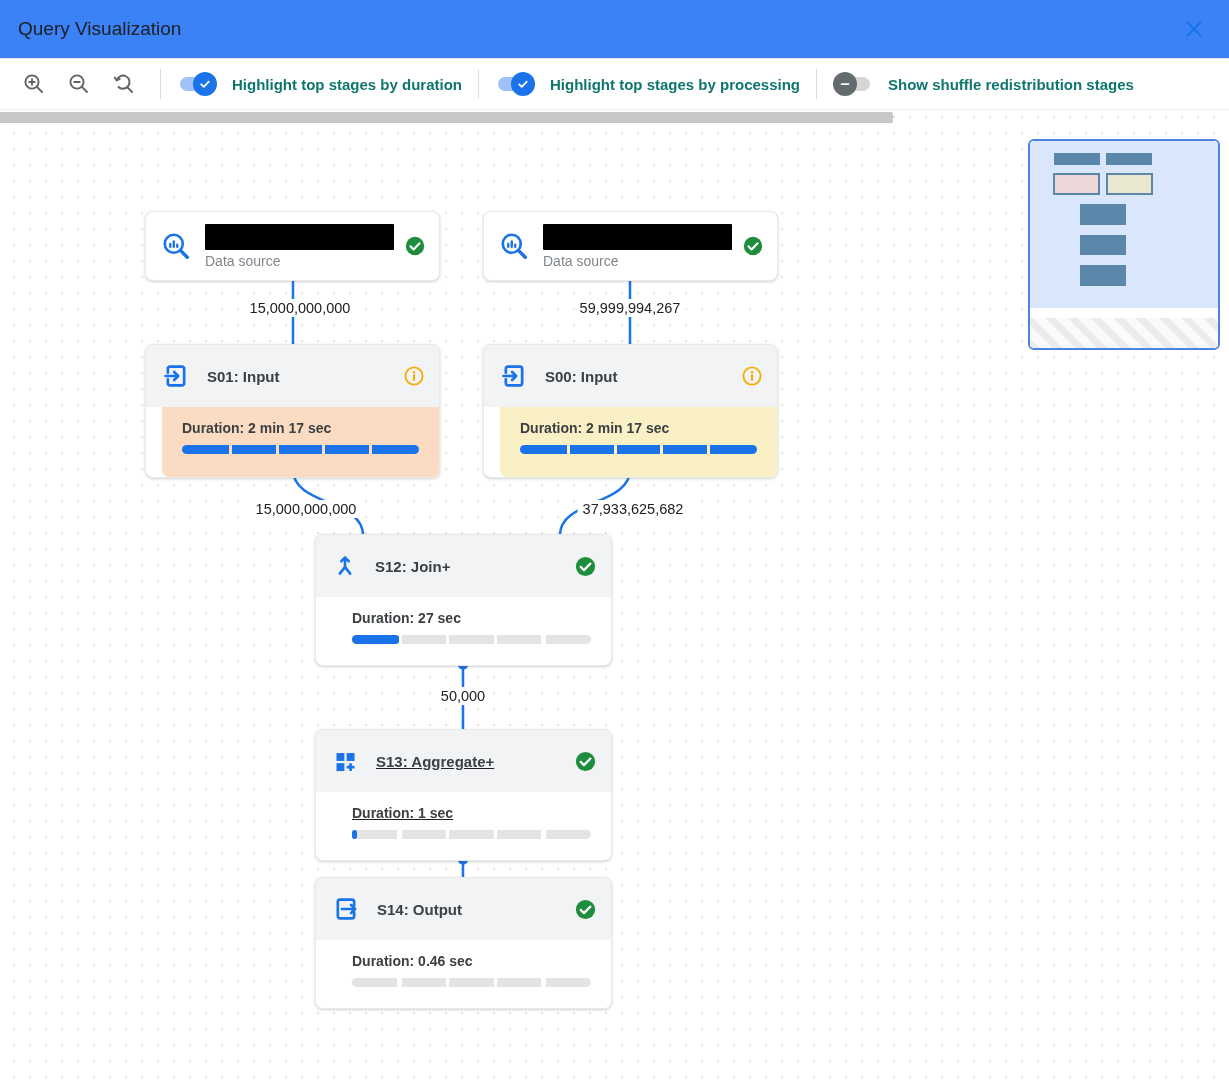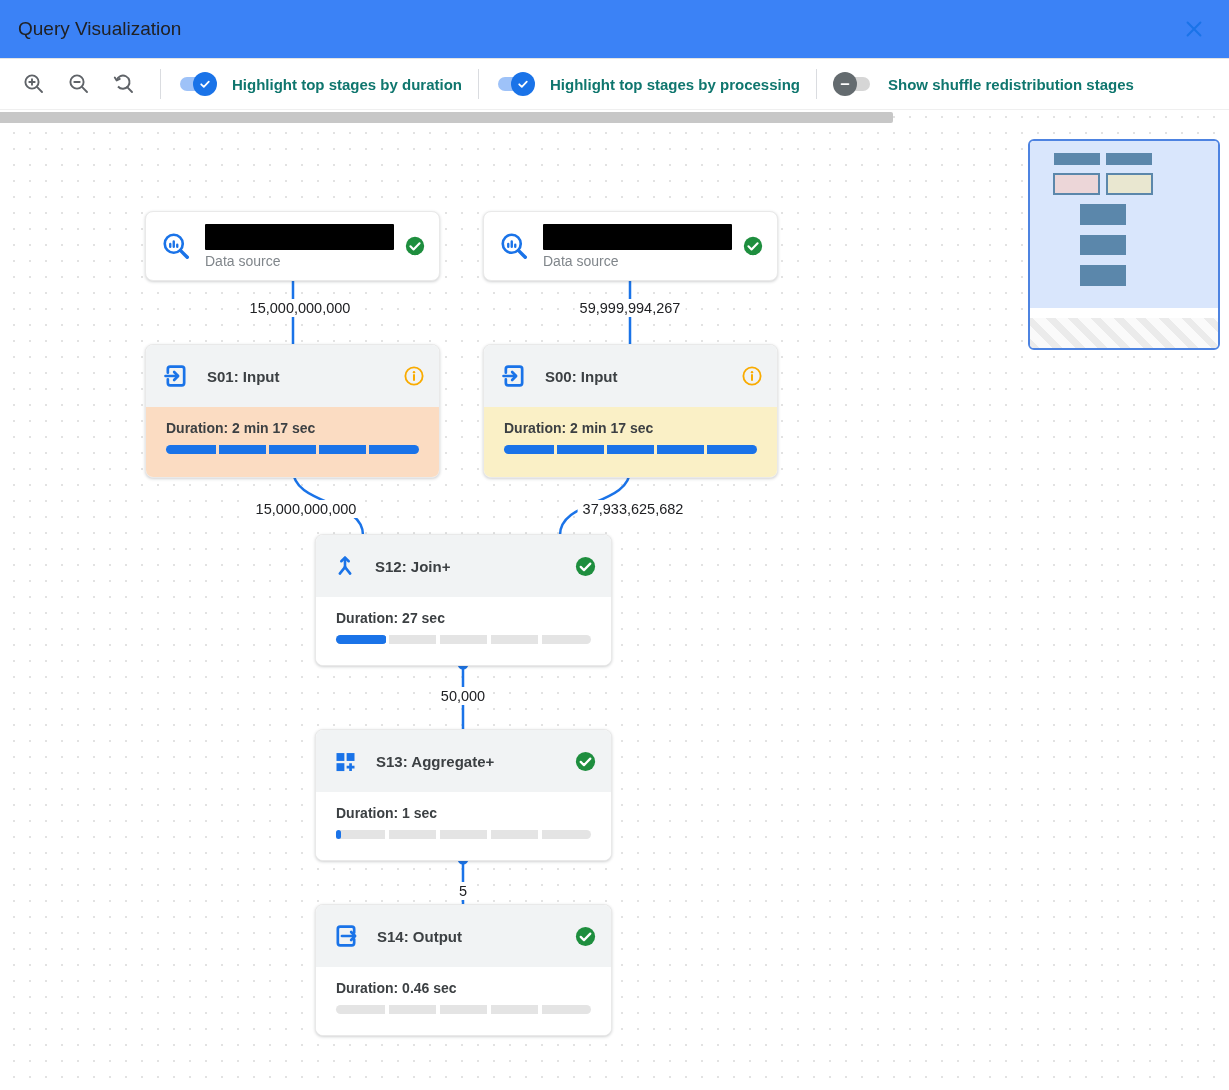--- a/index.html
+++ b/index.html
@@ -40,21 +40,21 @@
   .card{position:absolute;background:#fff;border-radius:8px;box-sizing:border-box;
         border:1px solid #e9e9e9;box-shadow:0 1px 3px rgba(60,64,67,.24);}
   .src-card{display:flex;align-items:center;padding:0 14px 0 15px;}
   .src-mid{flex:1;margin-left:14px;margin-right:10px;}
   .redacted{width:189px;height:26px;background:#000;border-radius:1px;}
   .src-label{font-size:14px;color:#80868b;margin-top:3px;}
   .stage-head{height:62px;background:#f1f3f4;border-radius:7px 7px 0 0;
               display:flex;align-items:center;padding:0 14px 0 16px;}
   .stage-title{font-size:15px;font-weight:700;color:#3c4043;margin-left:17px;flex:1;}
   .stage-body{border-radius:0 0 7px 7px;padding:13px 20px 0;box-sizing:border-box;
-              height:68px;--gapc:#ffffff;background:#fff;}
+              height:68px;--gapc:#ffffff;background:#fff;margin-left:16px;}
   .card.tall .stage-body{height:70px;}
   .stage-body.peach{background:#fbdcc2;--gapc:#fbdcc2;}
   .stage-body.yellow{background:#faf0c6;--gapc:#faf0c6;}
   .dur{font-size:14px;font-weight:700;color:#3c4043;}
   .bar{position:relative;height:9px;margin-top:9px;}
   .segs{display:flex;gap:3px;height:100%;}
   .seg{flex:1;background:#e4e4e4;}
   .seg:first-child{border-radius:5px 0 0 5px;}
   .seg:last-child{border-radius:0 5px 5px 0;}
   .fill{position:absolute;left:0;top:0;height:100%;background:#1a73e8;border-radius:5px;}
@@ -325,21 +325,21 @@
             <span class="seg"></span>
             <span class="seg"></span>
             <span class="seg"></span>
           </div>
         <div class="fill" style="width: 20%;"></div>
         <div class="gapstripes"></div>
       </div>
     </div>
   </div>
 
-  <div class="card" style="left:315px;top:618px;width:297px;height:132px;">
+  <div class="card" style="left:315px;top:618px;width:297px;height:132px;text-decoration:underline;">
     <div class="stage-head">
       <span>
         <svg width="27" height="27" viewBox="0 0 24 24">
           <rect x="4" y="4.5" width="7" height="7" fill="#1a73e8"></rect>
           <rect x="13" y="4.5" width="7" height="7" fill="#1a73e8"></rect>
           <rect x="4" y="13.5" width="7" height="7" fill="#1a73e8"></rect>
           <path d="M16.5 13.5 V20.5 M13 17 H20" stroke="#1a73e8" stroke-width="2.4" fill="none"></path>
         </svg>
       </span>
       <span class="stage-title">S13: Aggregate+</span>
@@ -359,21 +359,21 @@
             <span class="seg"></span>
             <span class="seg"></span>
             <span class="seg"></span>
           </div>
         <div class="fill" style="width: 2%;"></div>
         <div class="gapstripes"></div>
       </div>
     </div>
   </div>
 
-  <div class="card" style="left:315px;top:793px;width:297px;height:132px;">
+  <div class="card" style="left:315px;top:766px;width:297px;height:132px;">
     <div class="stage-head">
       <span>
         <svg width="28" height="28" viewBox="0 0 24 24" fill="none" stroke="#1a73e8" stroke-width="2.3" stroke-linecap="round" stroke-linejoin="round">
           <path d="M19 14.8 V18 a2 2 0 0 1-2 2 H7 a2 2 0 0 1-2-2 V6 a2 2 0 0 1 2-2 H17 a2 2 0 0 1 2 2 V9.2"></path>
           <path d="M8.5 12 H19.5"></path>
             <path d="M16.4 8.6 L19.8 12 L16.4 15.4"></path>
         </svg>
       </span>
       <span class="stage-title">S14: Output</span>
       <span>

